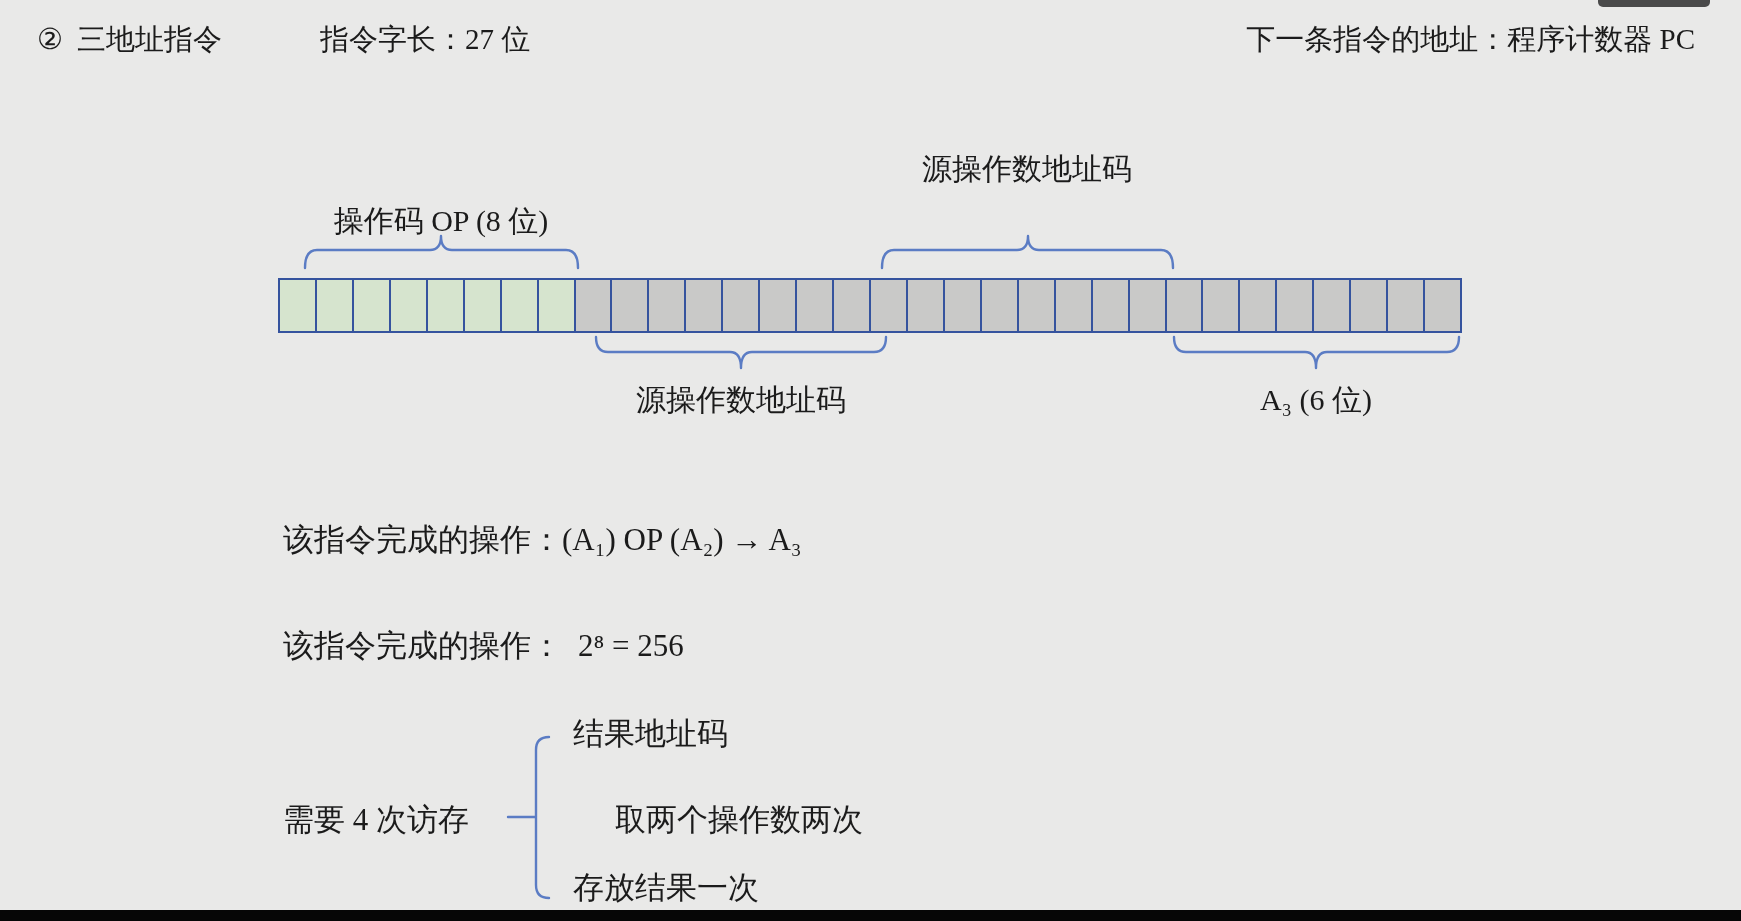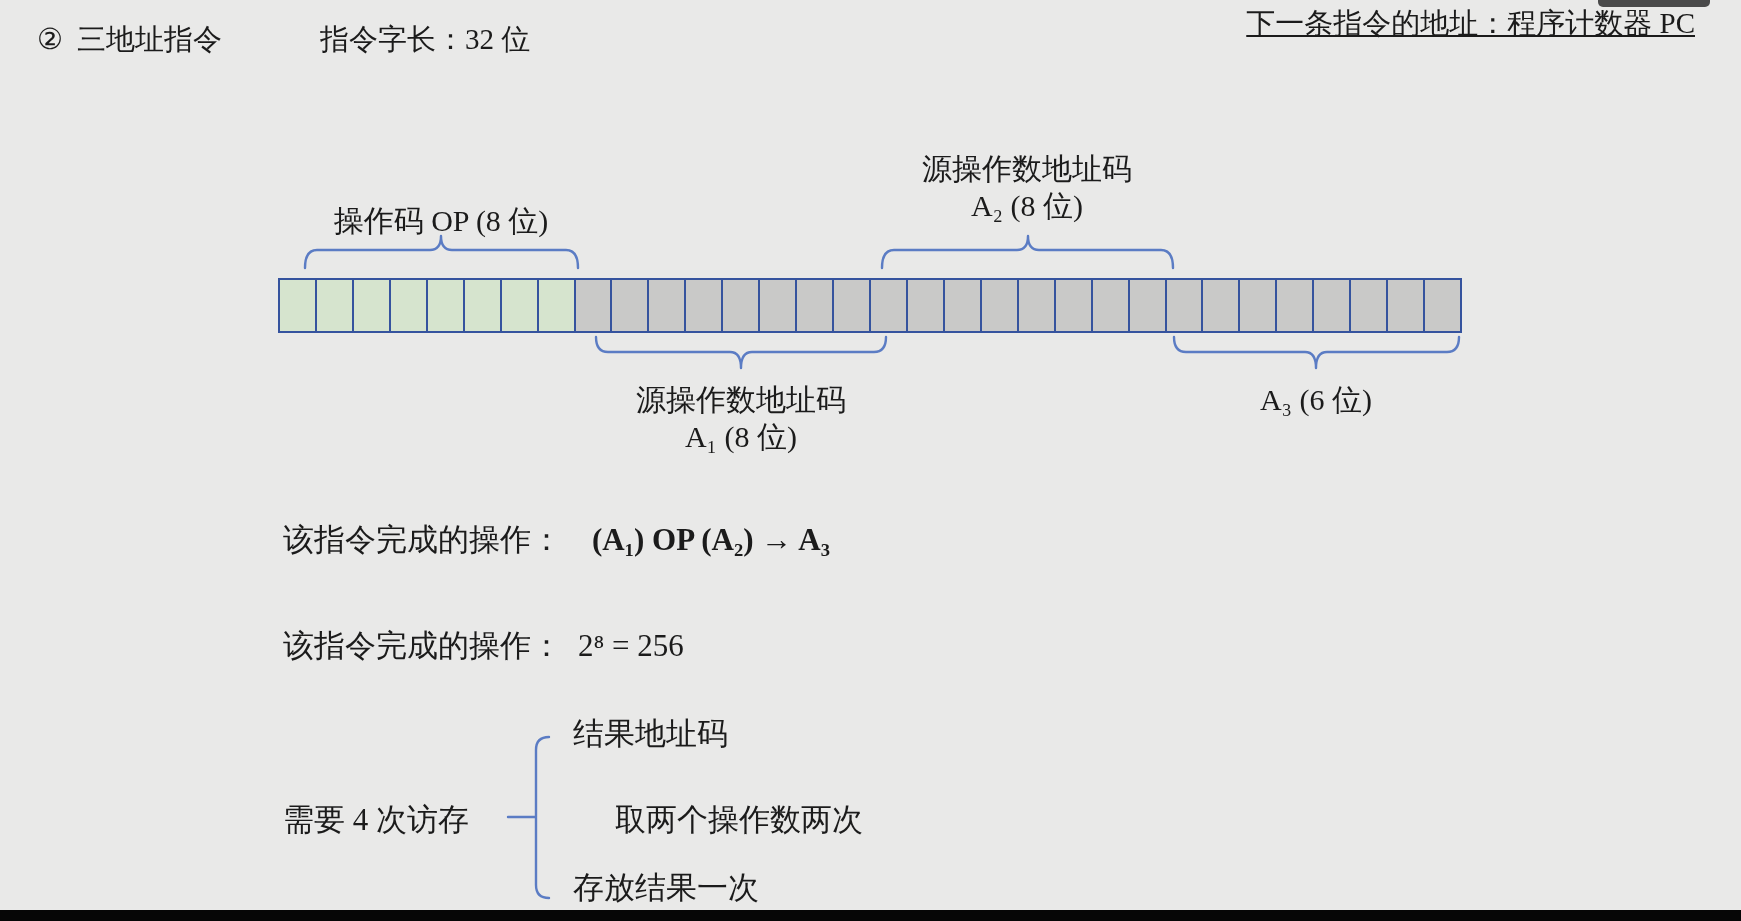--- a/index.html
+++ b/index.html
@@ -24,36 +24,36 @@
   .bit-cell:first-child{border-left:none;}
   svg.overlay{left:0;top:0;width:1741px;height:921px;pointer-events:none;}
   .brace{stroke:#5b7cc4;stroke-width:2.4;fill:none;stroke-linecap:round;stroke-linejoin:round;}
   .corner-tab{left:1598px;top:0;width:112px;height:7px;background:#4a4a4a;border-radius:0 0 5px 5px;}
   .letterbox{left:0;top:910px;width:1741px;height:11px;background:#060606;}
   .op-label{left:241px;top:202px;width:400px;}
   .a2-label{left:827px;top:150px;width:400px;}
   .a1-label{left:541px;top:381px;width:400px;}
   .a3-label{left:1116px;top:381px;width:400px;}
   .op-line{left:283px;top:519px;}
-  .op-line .formula{margin-left:30px;font-weight:bold;}
+  .op-line .formula{}
   .range-line{left:283px;top:625px;}
   .range-line .value{margin-left:16px;}
   .mem-label{left:283px;top:799px;}
   .mem-item-1{left:573px;top:713px;}
   .mem-item-2{left:573px;top:799px;margin-left:42px;}
   .mem-item-3{left:573px;top:867px;}
 </style>
 </head>
 <body>
 
 <div class="abs hdr" style="left:37px;top:20px;">
   <span class="bullet">②</span><span>三地址指令</span>
 </div>
-<div class="abs hdr" style="left:320px;top:20px;">指令字长：32 位</div>
-<div class="abs hdr" style="right:46px;top:4px;text-decoration:underline;">下一条指令的地址：程序计数器 PC</div>
+<div class="abs hdr" style="left:320px;top:20px;">指令字长：27 位</div>
+<div class="abs hdr" style="right:46px;top:20px;">下一条指令的地址：程序计数器 PC</div>
 <div class="abs corner-tab"></div>
 
 <svg class="abs overlay" viewBox="0 0 1741 921">
 
   <path class="brace" d="M 305,268 Q 305,250 317,250 H 430 Q 441,250 441,236 Q 441,250 452,250 H 566 Q 578,250 578,268"></path>
 
   <path class="brace" d="M 882,268 Q 882,250 894,250 H 1017 Q 1028,250 1028,236 Q 1028,250 1039,250 H 1161 Q 1173,250 1173,268"></path>
 
   <path class="brace" d="M 596,337 Q 596,352 608,352 H 730 Q 741,352 741,368 Q 741,352 752,352 H 874 Q 886,352 886,337"></path>
 
@@ -94,26 +94,24 @@
     <div class="bit-cell" style="background: rgb(201, 201, 200);"></div>
     <div class="bit-cell" style="background: rgb(201, 201, 200);"></div>
     <div class="bit-cell" style="background: rgb(201, 201, 200);"></div>
     <div class="bit-cell" style="background: rgb(201, 201, 200);"></div>
   </div>
 
 <div class="abs lbl op-label">操作码 OP (8 位)</div>
 
 <div class="abs lbl a2-label">
   <div>源操作数地址码</div>
-  <div>A₂ (8 位)</div>
 </div>
 
 <div class="abs lbl a1-label">
   <div>源操作数地址码</div>
-  <div>A₁ (8 位)</div>
 </div>
 
 <div class="abs lbl a3-label">
   <div>A₃ (6 位)</div>
 </div>
 
 <div class="abs line op-line">
   <span>该指令完成的操作：</span><span class="formula">(A₁) OP (A₂) → A₃</span>
 </div>
 

